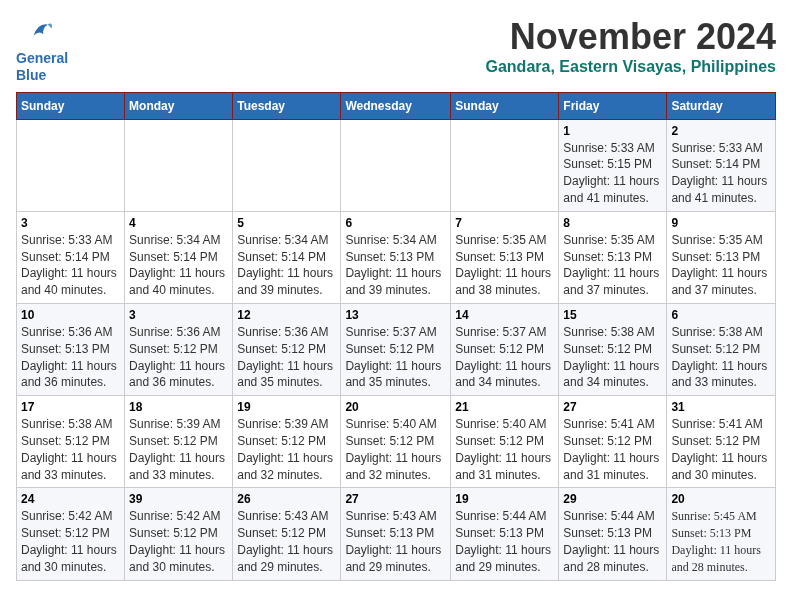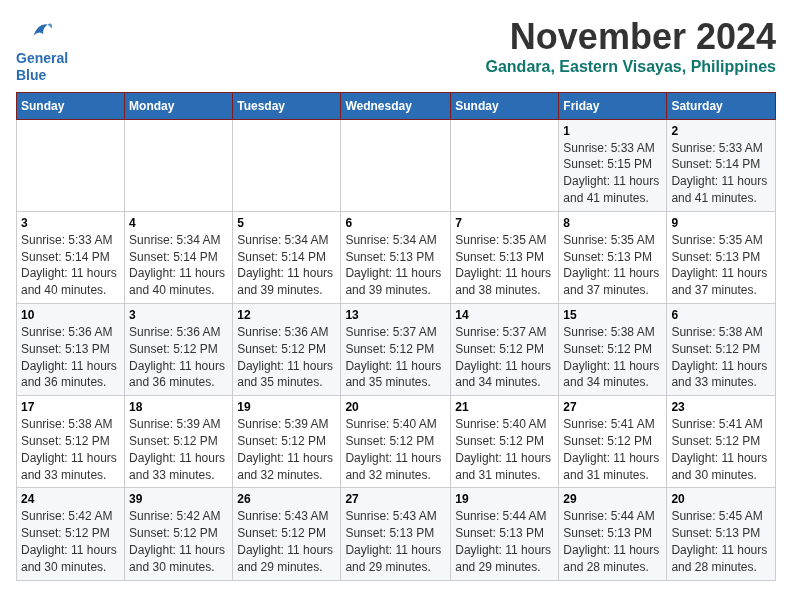--- a/index.html
+++ b/index.html
@@ -260,21 +260,21 @@
 Sunset: 5:12 PM
 Daylight: 11 hours and 31 minutes.</div>
         </td>
         <td>
           <div class="day-num">27</div>
           <div class="day-detail" style="white-space: pre-line;">Sunrise: 5:41 AM
 Sunset: 5:12 PM
 Daylight: 11 hours and 31 minutes.</div>
         </td>
         <td>
-          <div class="day-num">23</div>
+          <div class="day-num">31</div>
           <div class="day-detail" style="white-space: pre-line;">Sunrise: 5:41 AM
 Sunset: 5:12 PM
 Daylight: 11 hours and 30 minutes.</div>
         </td>
       </tr>
       <tr>
         <td>
           <div class="day-num">24</div>
           <div class="day-detail" style="white-space: pre-line;">Sunrise: 5:42 AM
 Sunset: 5:12 PM
@@ -305,19 +305,19 @@
 Daylight: 11 hours and 29 minutes.</div>
         </td>
         <td>
           <div class="day-num">29</div>
           <div class="day-detail" style="white-space: pre-line;">Sunrise: 5:44 AM
 Sunset: 5:13 PM
 Daylight: 11 hours and 28 minutes.</div>
         </td>
         <td>
           <div class="day-num">20</div>
-          <div class="day-detail" style="white-space: pre-line;">Sunrise: 5:45 AM
+          <div class="day-detail" style="white-space: pre-line; font-family: Liberation Serif, serif;">Sunrise: 5:45 AM
 Sunset: 5:13 PM
 Daylight: 11 hours and 28 minutes.</div>
         </td>
       </tr>
     </tbody>
 </table>
 
 </body></html>

